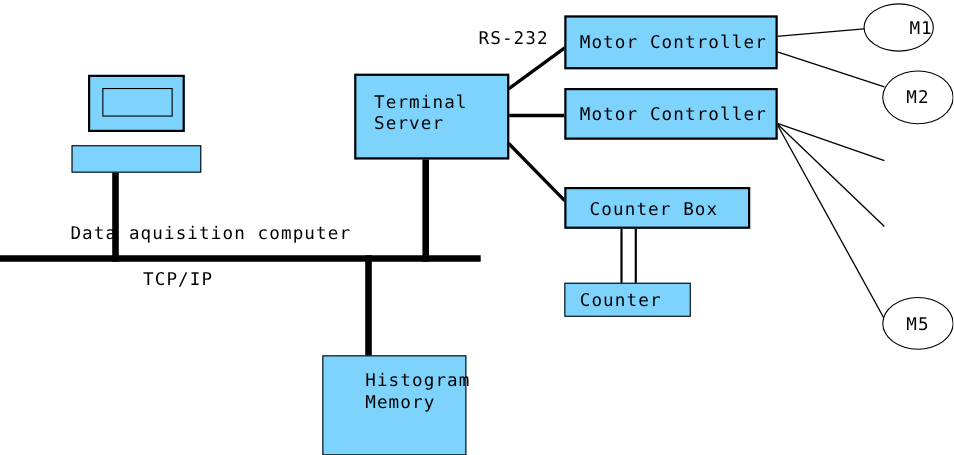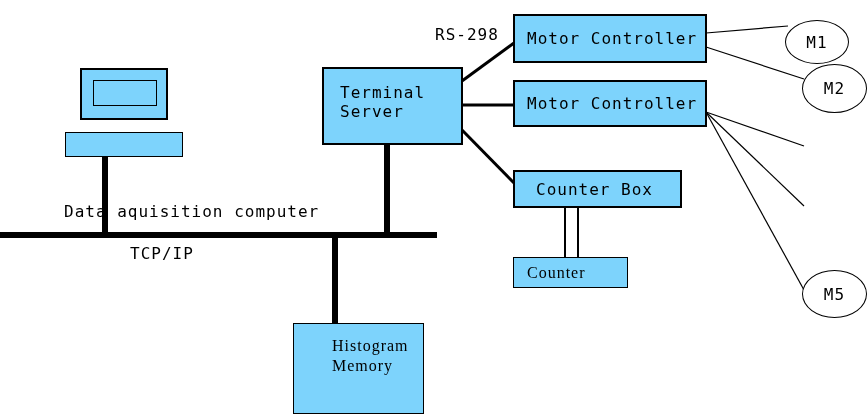--- a/index.html
+++ b/index.html
@@ -15,21 +15,21 @@
     color: #000000;
     overflow: hidden;
   }
   .wires { position: absolute; left: 0; top: 0; }
   .wires line { stroke: #000000; }
   .box {
     position: absolute;
     border: 2px solid #000000;
     background: #7dd3fc;
   }
-  .thinb { border-width: 1.5px; font-family: Liberation Serif, serif; }
+  .thinb { border-width: 1.5px; }
   .vcenter { display: flex; align-items: center; }
   .multiline { white-space: pre-line; }
   .ellipse {
     position: absolute;
     border: 1.5px solid #000000;
     border-radius: 50%;
     background: #ffffff;
     display: flex;
     align-items: center;
     justify-content: center;
@@ -43,21 +43,21 @@
 
   
   .terminal-server { left: 322px; top: 67px;  width: 141px; height: 78px; padding: 14px 0 0 16px; line-height: 19px; }
   .mc1             { left: 513px; top: 14px;  width: 194px; height: 49px; padding-left: 12px; }
   .mc2             { left: 513px; top: 80px;  width: 194px; height: 47px; padding-left: 12px; }
   .counter-box     { left: 513px; top: 170px; width: 169px; height: 38px; padding-left: 21px; }
   .counter         { left: 513px; top: 257px; width: 115px; height: 31px; padding-left: 13px; }
   .histogram       { left: 293px; top: 323px; width: 131px; height: 91px; padding: 12px 0 0 38px; line-height: 20px; }
 
   
-  .m1 { left: 785px; top: 20px;   width: 64px; height: 44px; }
+  .m1 { left: 785px; top: 3px;   width: 64px; height: 44px; justify-content: flex-end; }
   .m2 { left: 802px; top: 64px;  width: 65px; height: 49px; }
   .m3 { left: 802px; top: 128px; width: 65px; height: 45px; }
   .m4 { left: 802px; top: 193px; width: 65px; height: 46px; }
   .m5 { left: 802px; top: 270px; width: 65px; height: 48px; }
 
   
   .lbl-computer { left: 64px;  top: 159px; margin-top: 43px; }
   .lbl-tcpip    { left: 130px; top: 244px; }
   .lbl-rs232    { left: 435px; top: 25px; }
 </style>
@@ -86,21 +86,21 @@
     <line x1="565" y1="207" x2="565" y2="258" stroke-width="2"></line>
     <line x1="578" y1="207" x2="578" y2="258" stroke-width="2"></line>
   </svg>
 
   <div class="box monitor-outer"></div>
   <div class="box monitor-inner"></div>
   <div class="box keyboard"></div>
   <div class="label lbl-computer">Data aquisition computer</div>
 
   <div class="label lbl-tcpip">TCP/IP</div>
-  <div class="label lbl-rs232">RS-298</div>
+  <div class="label lbl-rs232">RS-232</div>
 
   <div class="box terminal-server multiline">Terminal
 Server</div>
 
   <div class="box mc1 vcenter">
     <span>Motor Controller</span>
   </div>
 
   <div class="box mc2 vcenter">
     <span>Motor Controller</span>

